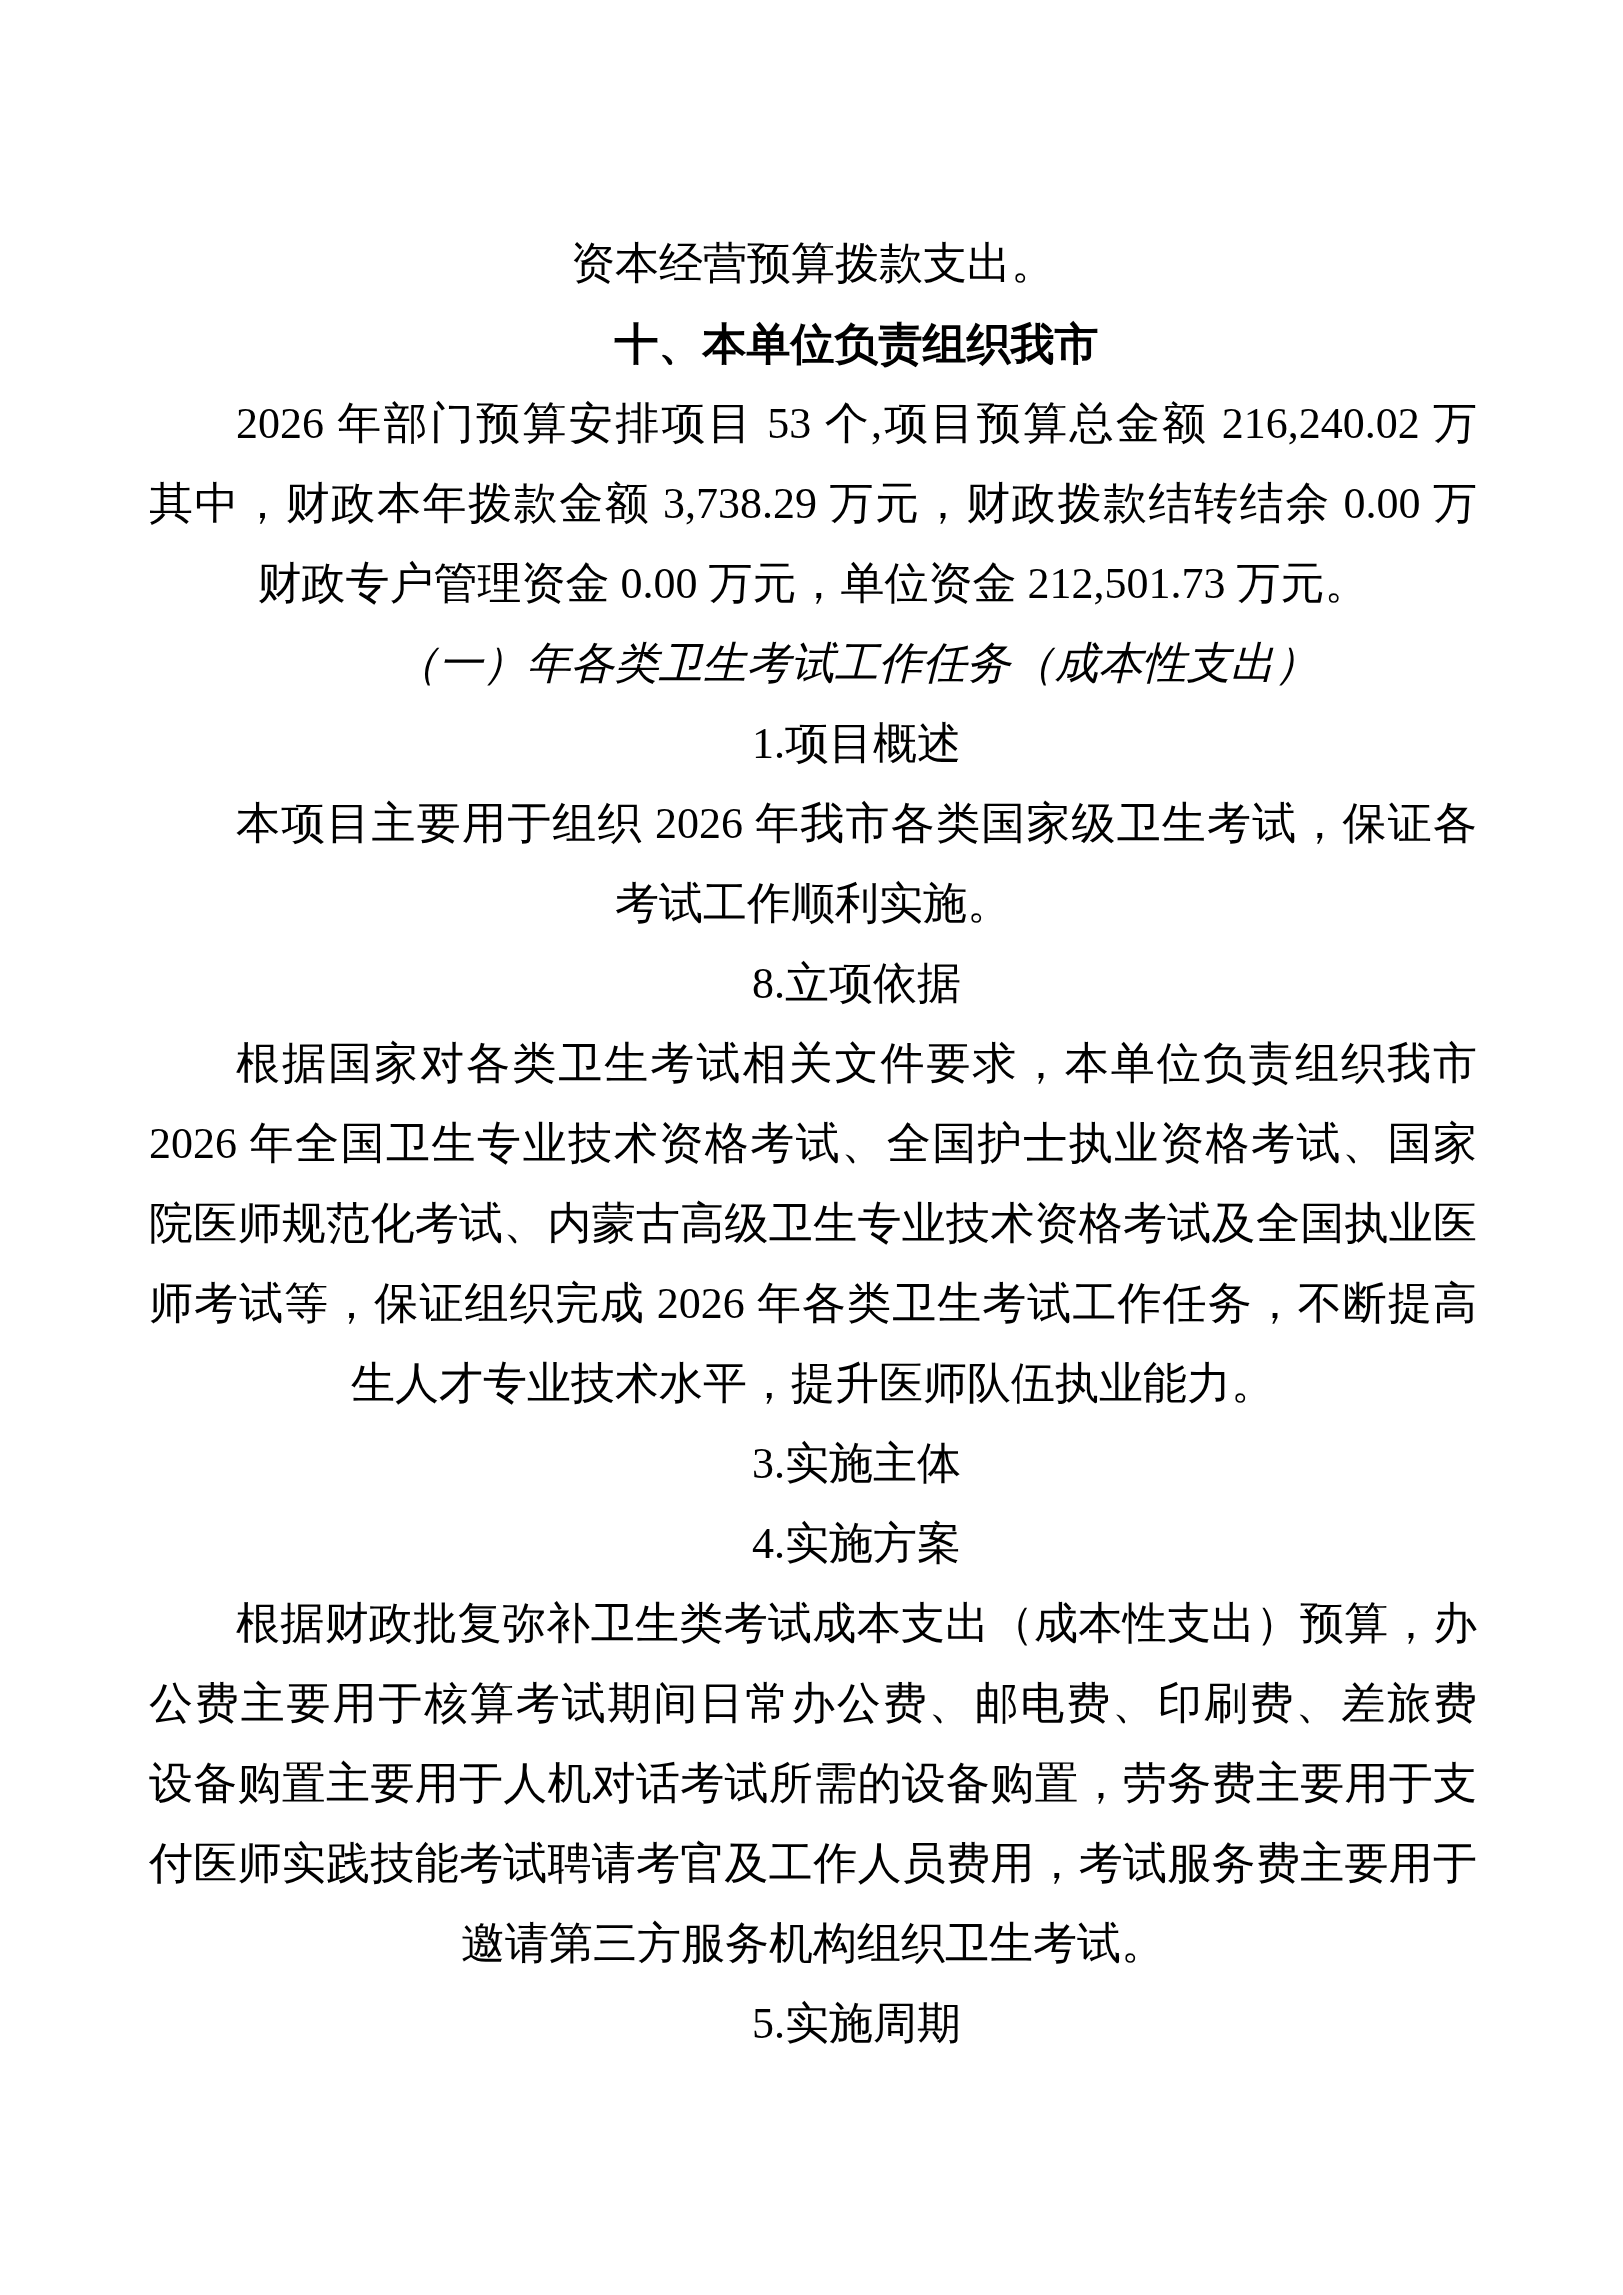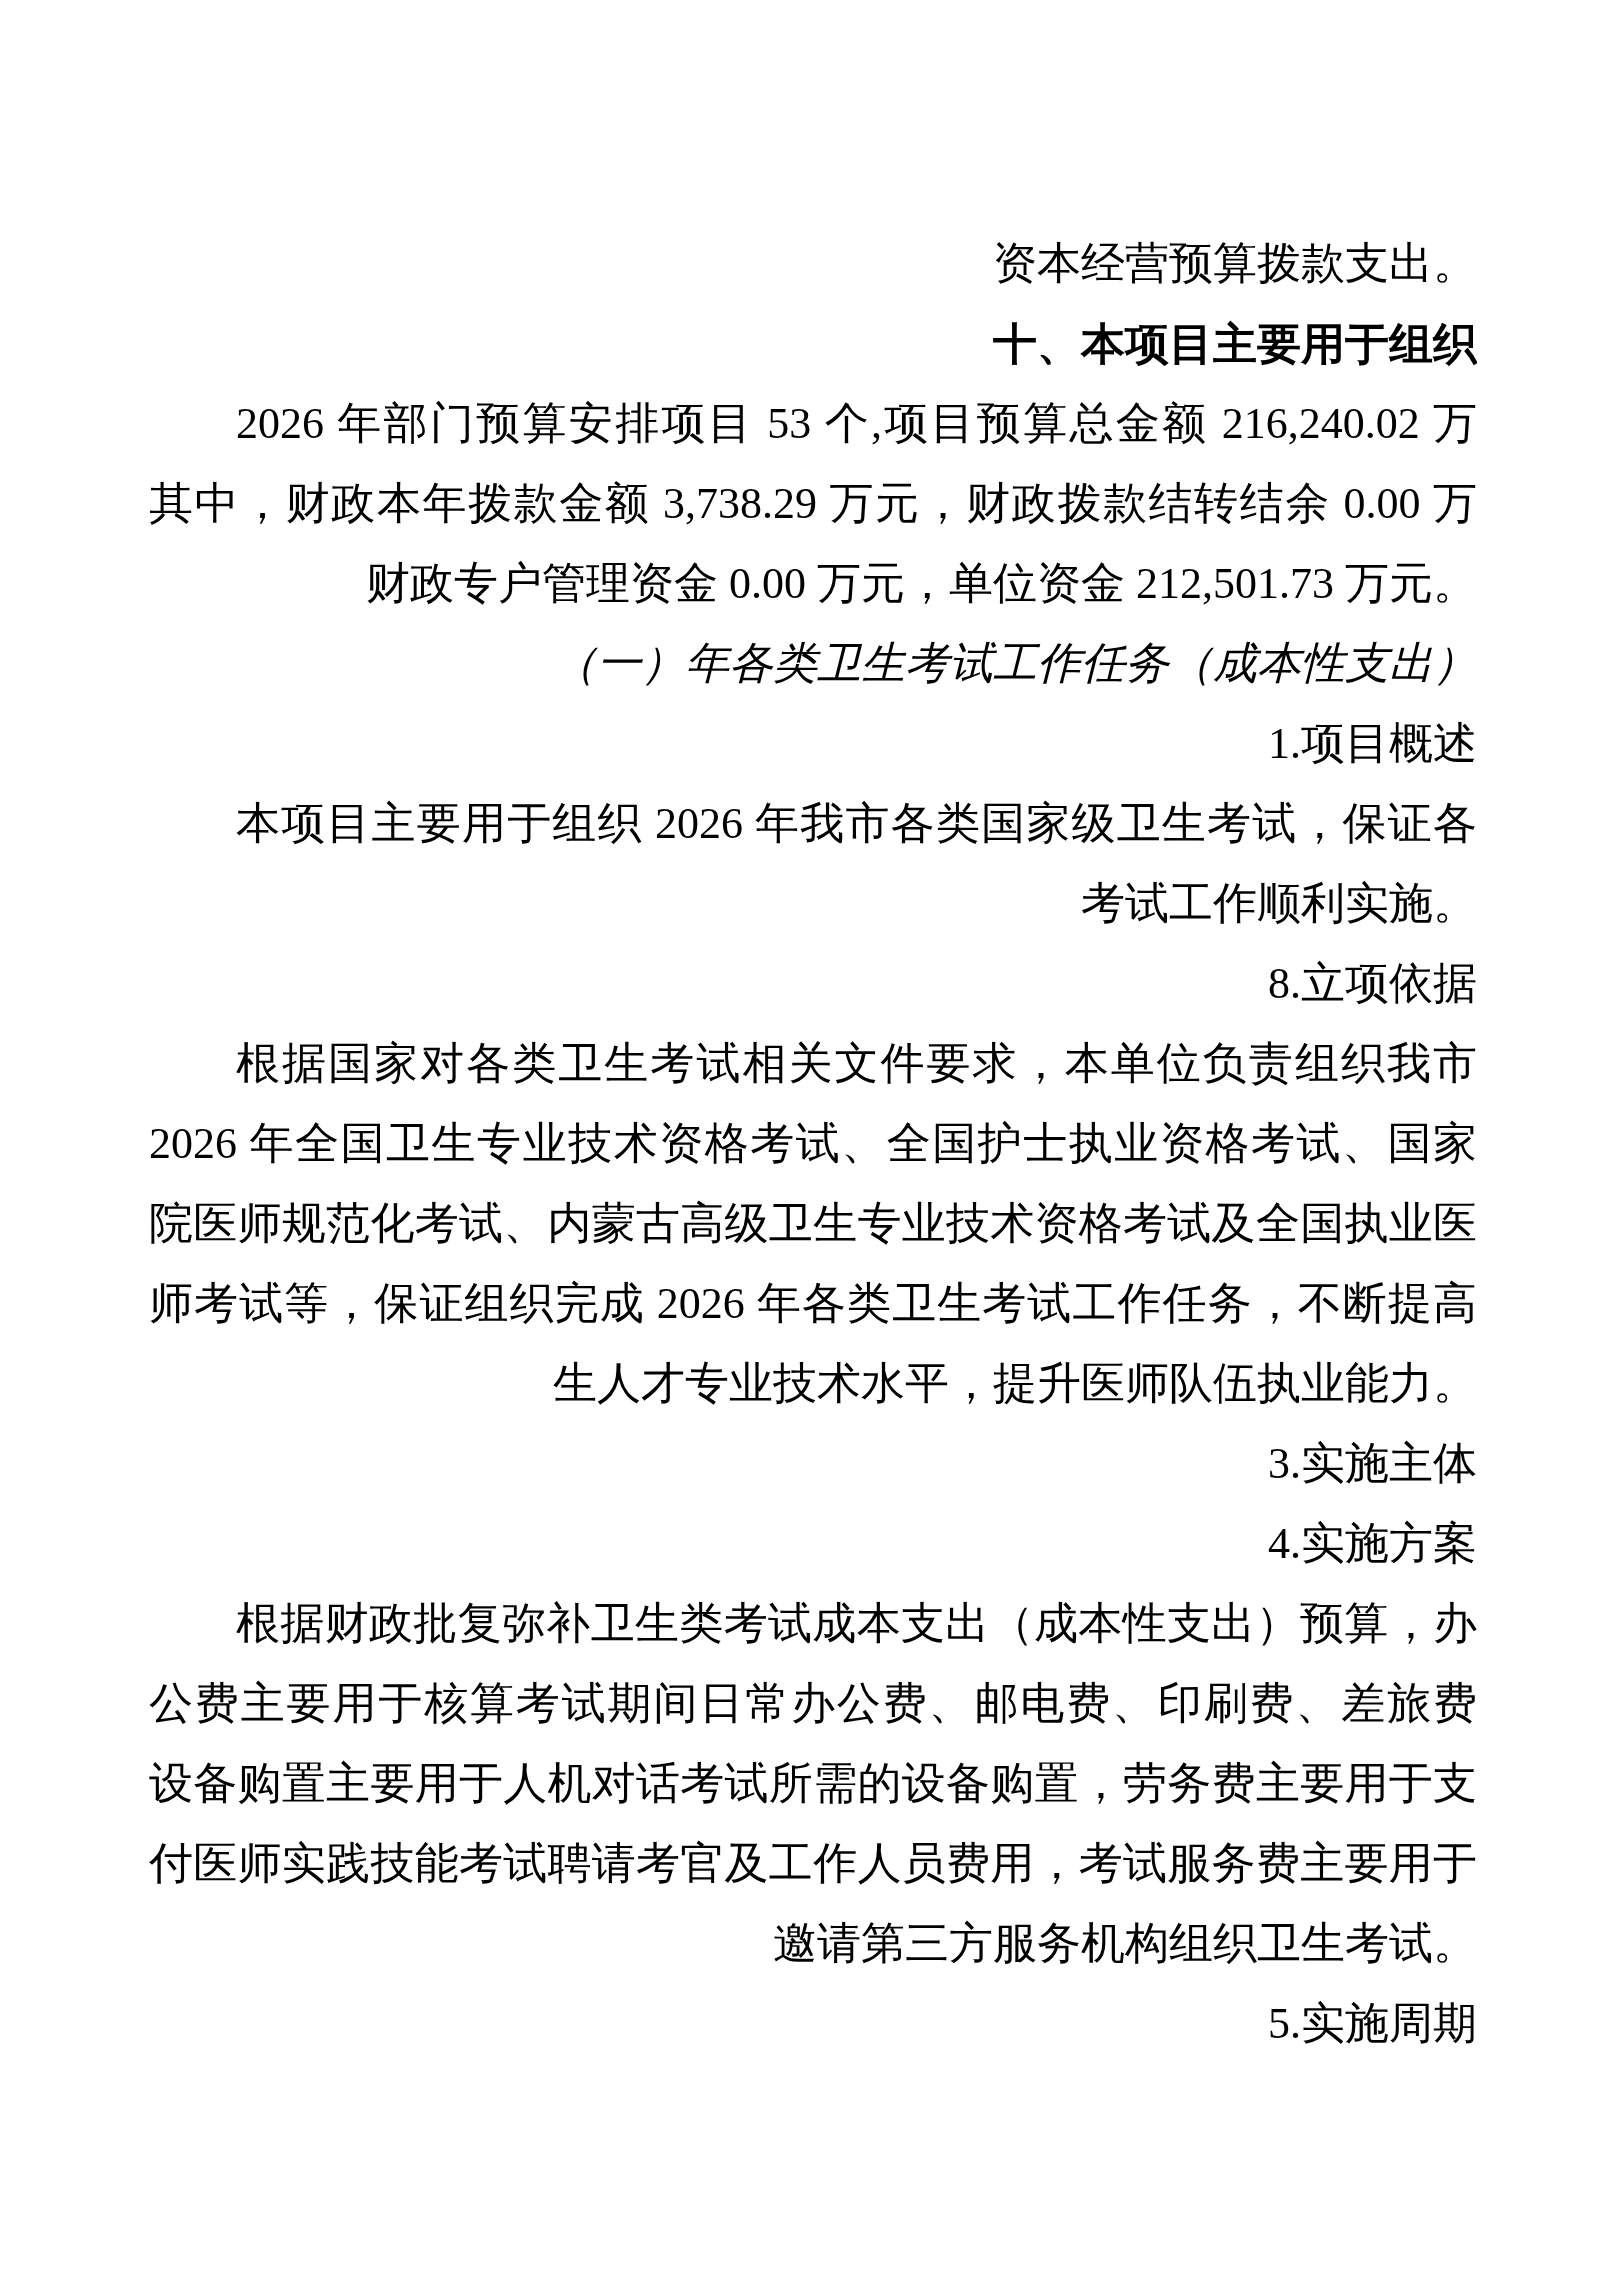--- a/index.html
+++ b/index.html
@@ -18,21 +18,21 @@
     width: 1328px;
     color: #000000;
   }
   .line {
     font-family: "Liberation Serif", "DejaVu Serif", serif;
     font-size: 44px;
     line-height: 80px;
     height: 80px;
     overflow: hidden;
     color: #000000;
-    text-align: right;
+    text-align: center;
   }
   .indent { text-indent: 87px; }
   .just {
     text-align: justify;
     text-align-last: justify;
   }
   .hei {
     font-family: "Liberation Sans", "DejaVu Sans", sans-serif;
     font-weight: bold;
   }
@@ -41,21 +41,21 @@
   }
 </style>
 </head>
 <body>
 
 <div class="page">
   <div class="content">
 
     <div class="line">资本经营预算拨款支出。</div>
 
-    <div class="line indent hei">十、本项目主要用于组织</div>
+    <div class="line indent hei">十、本单位负责组织我市</div>
 
     <div class="line indent just">2026 年部门预算安排项目 53 个,项目预算总金额 216,240.02 万元。</div>
     <div class="line just">其中，财政本年拨款金额 3,738.29 万元，财政拨款结转结余 0.00 万元，</div>
     <div class="line">财政专户管理资金 0.00 万元，单位资金 212,501.73 万元。</div>
 
     <div class="line indent kai">（一）年各类卫生考试工作任务（成本性支出）</div>
 
     <div class="line indent">1.项目概述</div>
     <div class="line indent just">本项目主要用于组织 2026 年我市各类国家级卫生考试，保证各项</div>
     <div class="line">考试工作顺利实施。</div>

